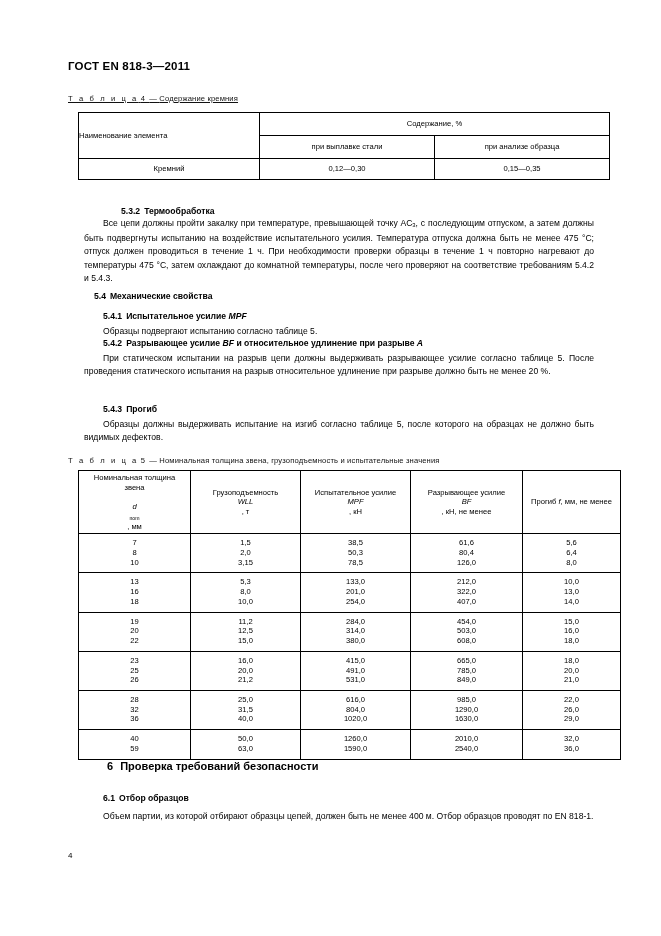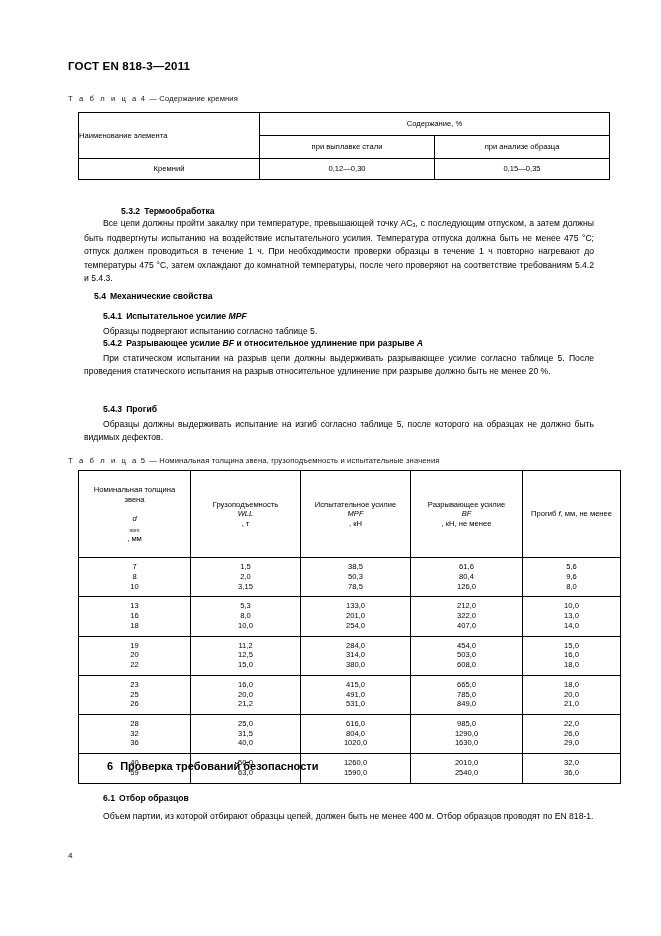--- a/index.html
+++ b/index.html
@@ -40,21 +40,21 @@
   }
 
   
   .table-caption {
     position: absolute;
     font-size: 7.6px;
     letter-spacing: 0.15px;
     white-space: nowrap;
     color: #111;
   }
-  .caption-t4 { left: 68px; top: 94px; }
+  .caption-t4 { left: 68px; top: 94px; text-decoration: underline; }
   .caption-t5 { left: 68px; top: 456px; }
   .cap-word {
     letter-spacing: 2.1px;
   }
 
   
   table.doc-table {
     position: absolute;
     border-collapse: collapse;
     font-size: 7.6px;
@@ -94,21 +94,21 @@
   }
   #table5 th, #table5 td { line-height: 1.28; }
   #table5 .c1 { width: 105px; }
   #table5 .c2 { width: 103px; }
   #table5 .c3 { width: 103px; }
   #table5 .c4 { width: 105px; }
   #table5 .c5 { width: 91px; }
   #table5 thead th {
     height: 33px;
     border-bottom-width: 1.9px;
-    padding: 14px 3px;
+    padding: 2px 3px;
     margin-top: 44px;
   }
   #table5 tbody td {
     padding: 4px 0 5px 0;
   }
   #table5 .grp-line { border-bottom-width: 0.8px; }
   .stack { display: block; }
   .stack span { display: block; }
 
   
@@ -291,21 +291,21 @@
             <td class="c4 grp-line">
               <span class="stack">
                 <span>61,6</span>
                 <span>80,4</span>
                 <span>126,0</span>
               </span>
             </td>
             <td class="c5 grp-line">
               <span class="stack">
                 <span>5,6</span>
-                <span>9,6</span>
+                <span>6,4</span>
                 <span>8,0</span>
               </span>
             </td>
           </tr>
           <tr>
             <td class="c1 grp-line">
               <span class="stack">
                 <span>13</span>
                 <span>16</span>
                 <span>18</span>

